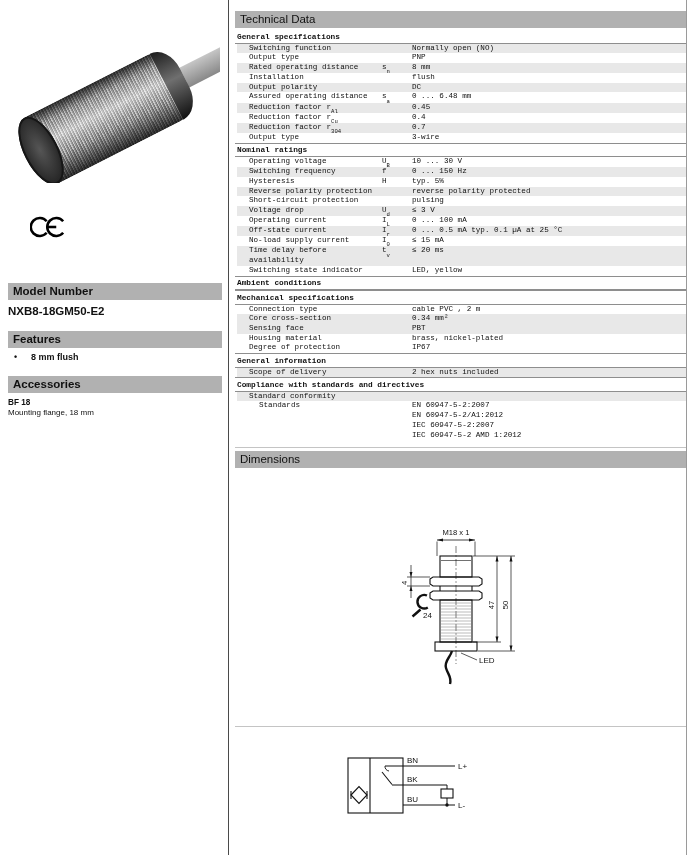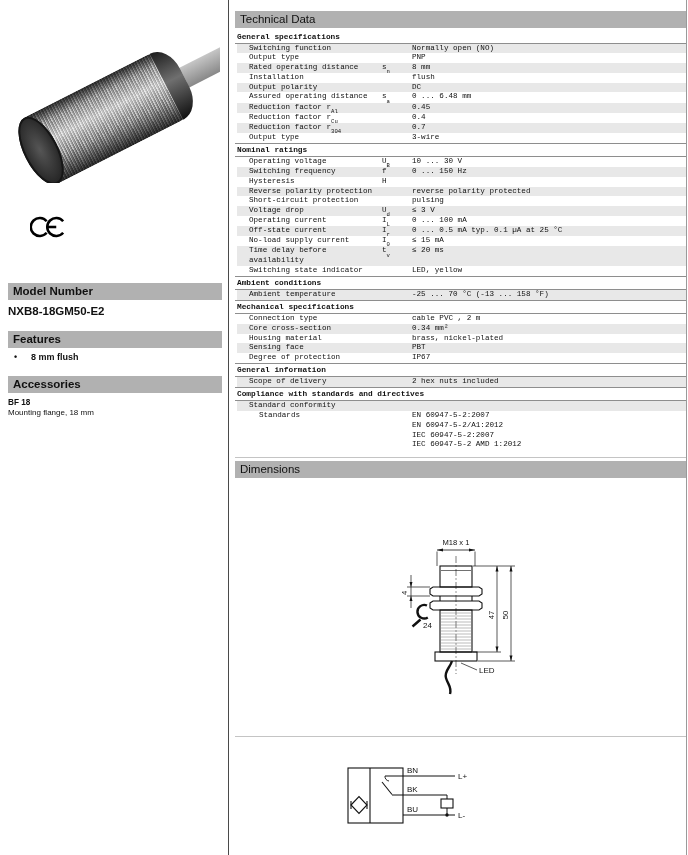--- a/index.html
+++ b/index.html
@@ -40,21 +40,21 @@
   .acc-desc{position:absolute;left:0;top:408px;font-size:8px;}
 
   
   .main{position:absolute;left:235px;top:11px;width:451px;}
   .section-bar{height:17px;line-height:17px;background:#b1b1b1;font-size:11.5px;font-weight:normal;
     padding-left:5px;box-sizing:border-box;}
   #tech-sections{margin-top:2px;font-family:Liberation Mono, monospace;}
   .tsec:not(:first-child){border-top:1px solid #8e8e8e;}
   .tsec-header{font-size:7.8px;font-weight:bold;line-height:9px;padding:2.5px 0 1px 2px;
     border-bottom:1px solid #8e8e8e;}
-  .trow{display:flex;min-height:9.7px;line-height:9.7px;font-size:7.6px;padding-left:12px;margin-left:2px;}
+  .trow{display:flex;min-height:9.7px;line-height:9.7px;font-size:7.6px;padding-left:12px;margin-left:2px;justify-content:center;}
   .trow.shaded{background:#e8e8e8;}
   .c-label{width:133px;flex:none;box-sizing:border-box;}
   .c-label.indent2{padding-left:10px;}
   .c-sym{width:30px;flex:none;}
   .c-val{flex:1;}
   sub{font-size:5.6px;line-height:1;position:relative;top:1.6px;}
   .sep-line{height:1px;background:#c4c4c4;}
   .sep-a{margin-top:7px;}
   .sep-b{margin-top:4px;}
   .bar-dim,.bar-elec{margin-top:3px;}
@@ -164,20 +164,21 @@
           <span class="c-val">10 ... 30 V</span>
         </div>
         <div class="trow shaded">
           <span class="c-label">Switching frequency</span>
           <span class="c-sym">f</span>
           <span class="c-val">0 ... 150 Hz</span>
         </div>
         <div class="trow">
           <span class="c-label">Hysteresis</span>
           <span class="c-sym">H</span>
+          <span class="c-val">typ. 5%</span>
         </div>
         <div class="trow shaded">
           <span class="c-label">Reverse polarity protection</span>
           <span class="c-sym"></span>
           <span class="c-val">reverse polarity protected</span>
         </div>
         <div class="trow">
           <span class="c-label">Short-circuit protection</span>
           <span class="c-sym"></span>
           <span class="c-val">pulsing</span>
@@ -208,47 +209,42 @@
           <span class="c-val">≤ 20 ms</span>
         </div>
         <div class="trow">
           <span class="c-label">Switching state indicator</span>
           <span class="c-sym"></span>
           <span class="c-val">LED, yellow</span>
         </div>
       </div>
       <div class="tsec">
         <div class="tsec-header">Ambient conditions</div>
-        <div class="trow shaded">
-          <span class="c-label">Ambient temperature</span>
-          <span class="c-sym"></span>
-          <span class="c-val">-25 ... 70 °C (-13 ... 158 °F)</span>
-        </div>
       </div>
       <div class="tsec">
         <div class="tsec-header">Mechanical specifications</div>
         <div class="trow">
           <span class="c-label">Connection type</span>
           <span class="c-sym"></span>
           <span class="c-val">cable PVC , 2 m</span>
         </div>
         <div class="trow shaded">
           <span class="c-label">Core cross-section</span>
           <span class="c-sym"></span>
           <span class="c-val">0.34 mm²</span>
         </div>
+        <div class="trow shaded">
+          <span class="c-label">Sensing face</span>
+          <span class="c-sym"></span>
+          <span class="c-val">PBT</span>
+        </div>
         <div class="trow">
           <span class="c-label">Housing material</span>
           <span class="c-sym"></span>
           <span class="c-val">brass, nickel-plated</span>
-        </div>
-        <div class="trow shaded">
-          <span class="c-label">Sensing face</span>
-          <span class="c-sym"></span>
-          <span class="c-val">PBT</span>
         </div>
         <div class="trow">
           <span class="c-label">Degree of protection</span>
           <span class="c-sym"></span>
           <span class="c-val">IP67</span>
         </div>
       </div>
       <div class="tsec">
         <div class="tsec-header">General information</div>
         <div class="trow shaded">

